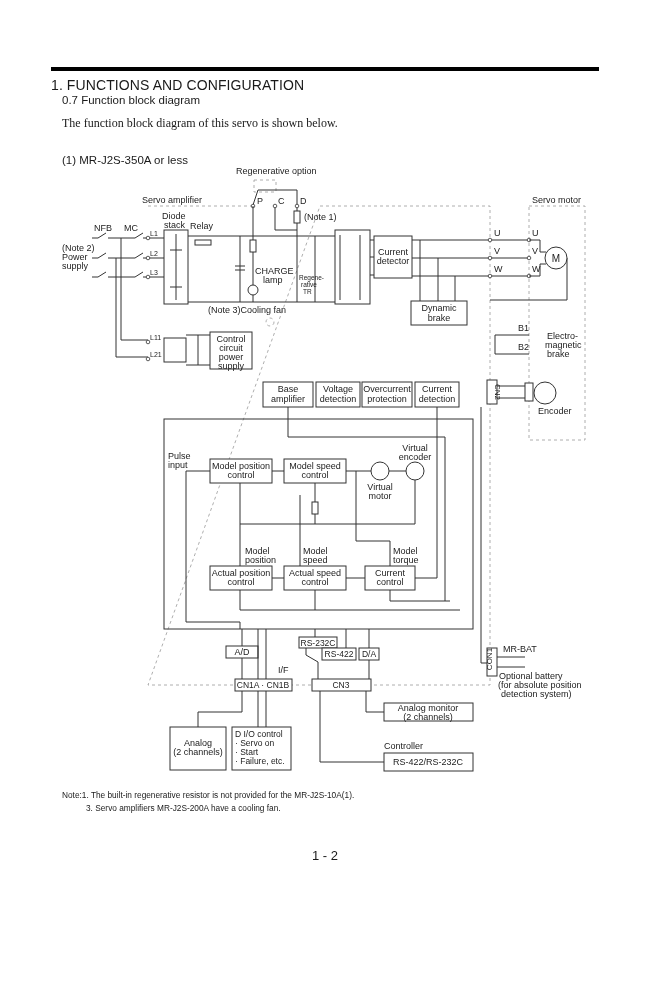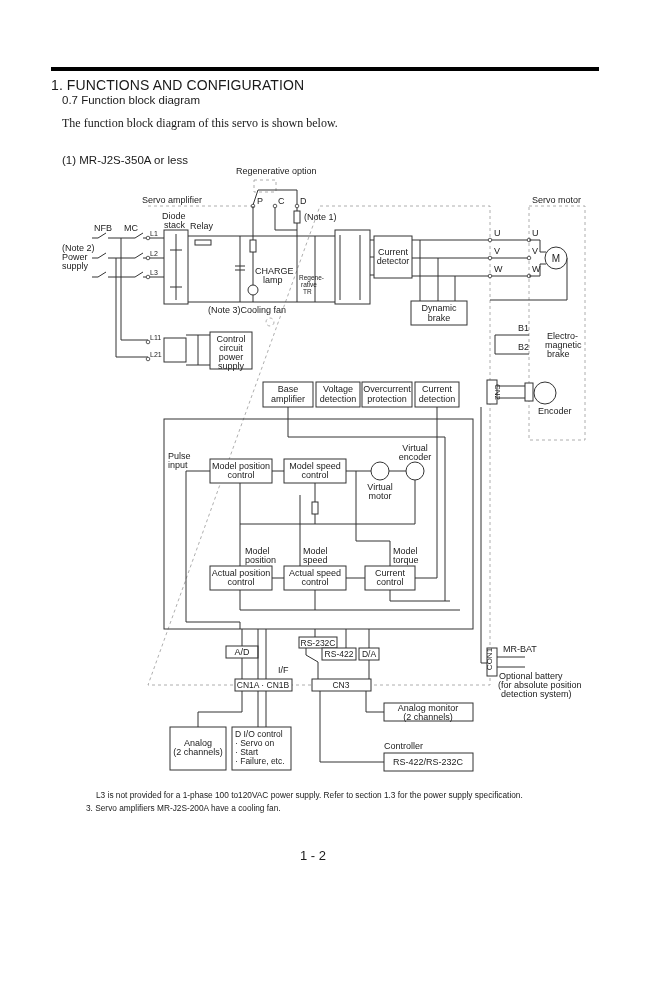--- a/index.html
+++ b/index.html
@@ -12,21 +12,21 @@
   #subsection-title { left:62px; top:146px; font-size:11.5px;margin-top:8px; }
   #diagram { left:0; top:0; width:649px; height:1000px; }
   #diagram text { font-family:"Liberation Sans", sans-serif; fill:#222; }
   .ln { stroke:#333; stroke-width:1; fill:none; }
   .box { stroke:#333; stroke-width:1; fill:#fff; }
   .dash { stroke:#999; stroke-width:0.8; fill:none; stroke-dasharray:3 3; }
   .term { fill:#fff; stroke:#333; stroke-width:0.8; }
   #notes { left:62px; top:789px; font-size:8.3px; line-height:13.2px; }
   #notes .indent { padding-left:24px; }
   #notes .indent2 { padding-left:34px; }
-  #page-number { left:300px; top:848px; font-size:13px; }
+  #page-number { left:312px; top:848px; font-size:13px; }
 </style>
 </head>
 <body>
 
 <div class="abs" id="chapter-title">1. FUNCTIONS AND CONFIGURATION</div>
 <div class="abs" id="chapter-rule"></div>
 <div class="abs" id="section-title">0.7 Function block diagram</div>
 <div class="abs" id="intro-text">The function block diagram of this servo is shown below.</div>
 <div class="abs" id="subsection-title">(1) MR-J2S-350A or less</div>
 
@@ -235,17 +235,17 @@
   <text x="198" y="755" font-size="9" text-anchor="middle">(2 channels)</text>
   <path class="ln" d="M198,727 V712 H242 V691 M258,691 V727 M266,691 V727"></path>
   <rect class="box" x="232" y="727" width="59" height="43"></rect>
   <text x="235" y="737" font-size="8.5">D I/O control</text>
   <text x="235" y="746" font-size="8.5">· Servo on</text>
   <text x="235" y="755" font-size="8.5">· Start</text>
   <text x="235" y="764" font-size="8.5">· Failure, etc.</text>
 </svg>
 
 <div class="abs" id="notes">
-  <div class="indent2">L3 is not provided for a 1-phase 100 to120VAC power supply. Refer to section 1.3 for the power supply specification.</div>
+  <div>Note:1. The built-in regenerative resistor is not provided for the MR-J2S-10A(1).</div>
   <div class="indent">3. Servo amplifiers MR-J2S-200A have a cooling fan.</div>
 </div>
 
 <div class="abs" id="page-number">1 - 2</div>
 
 </body></html>

